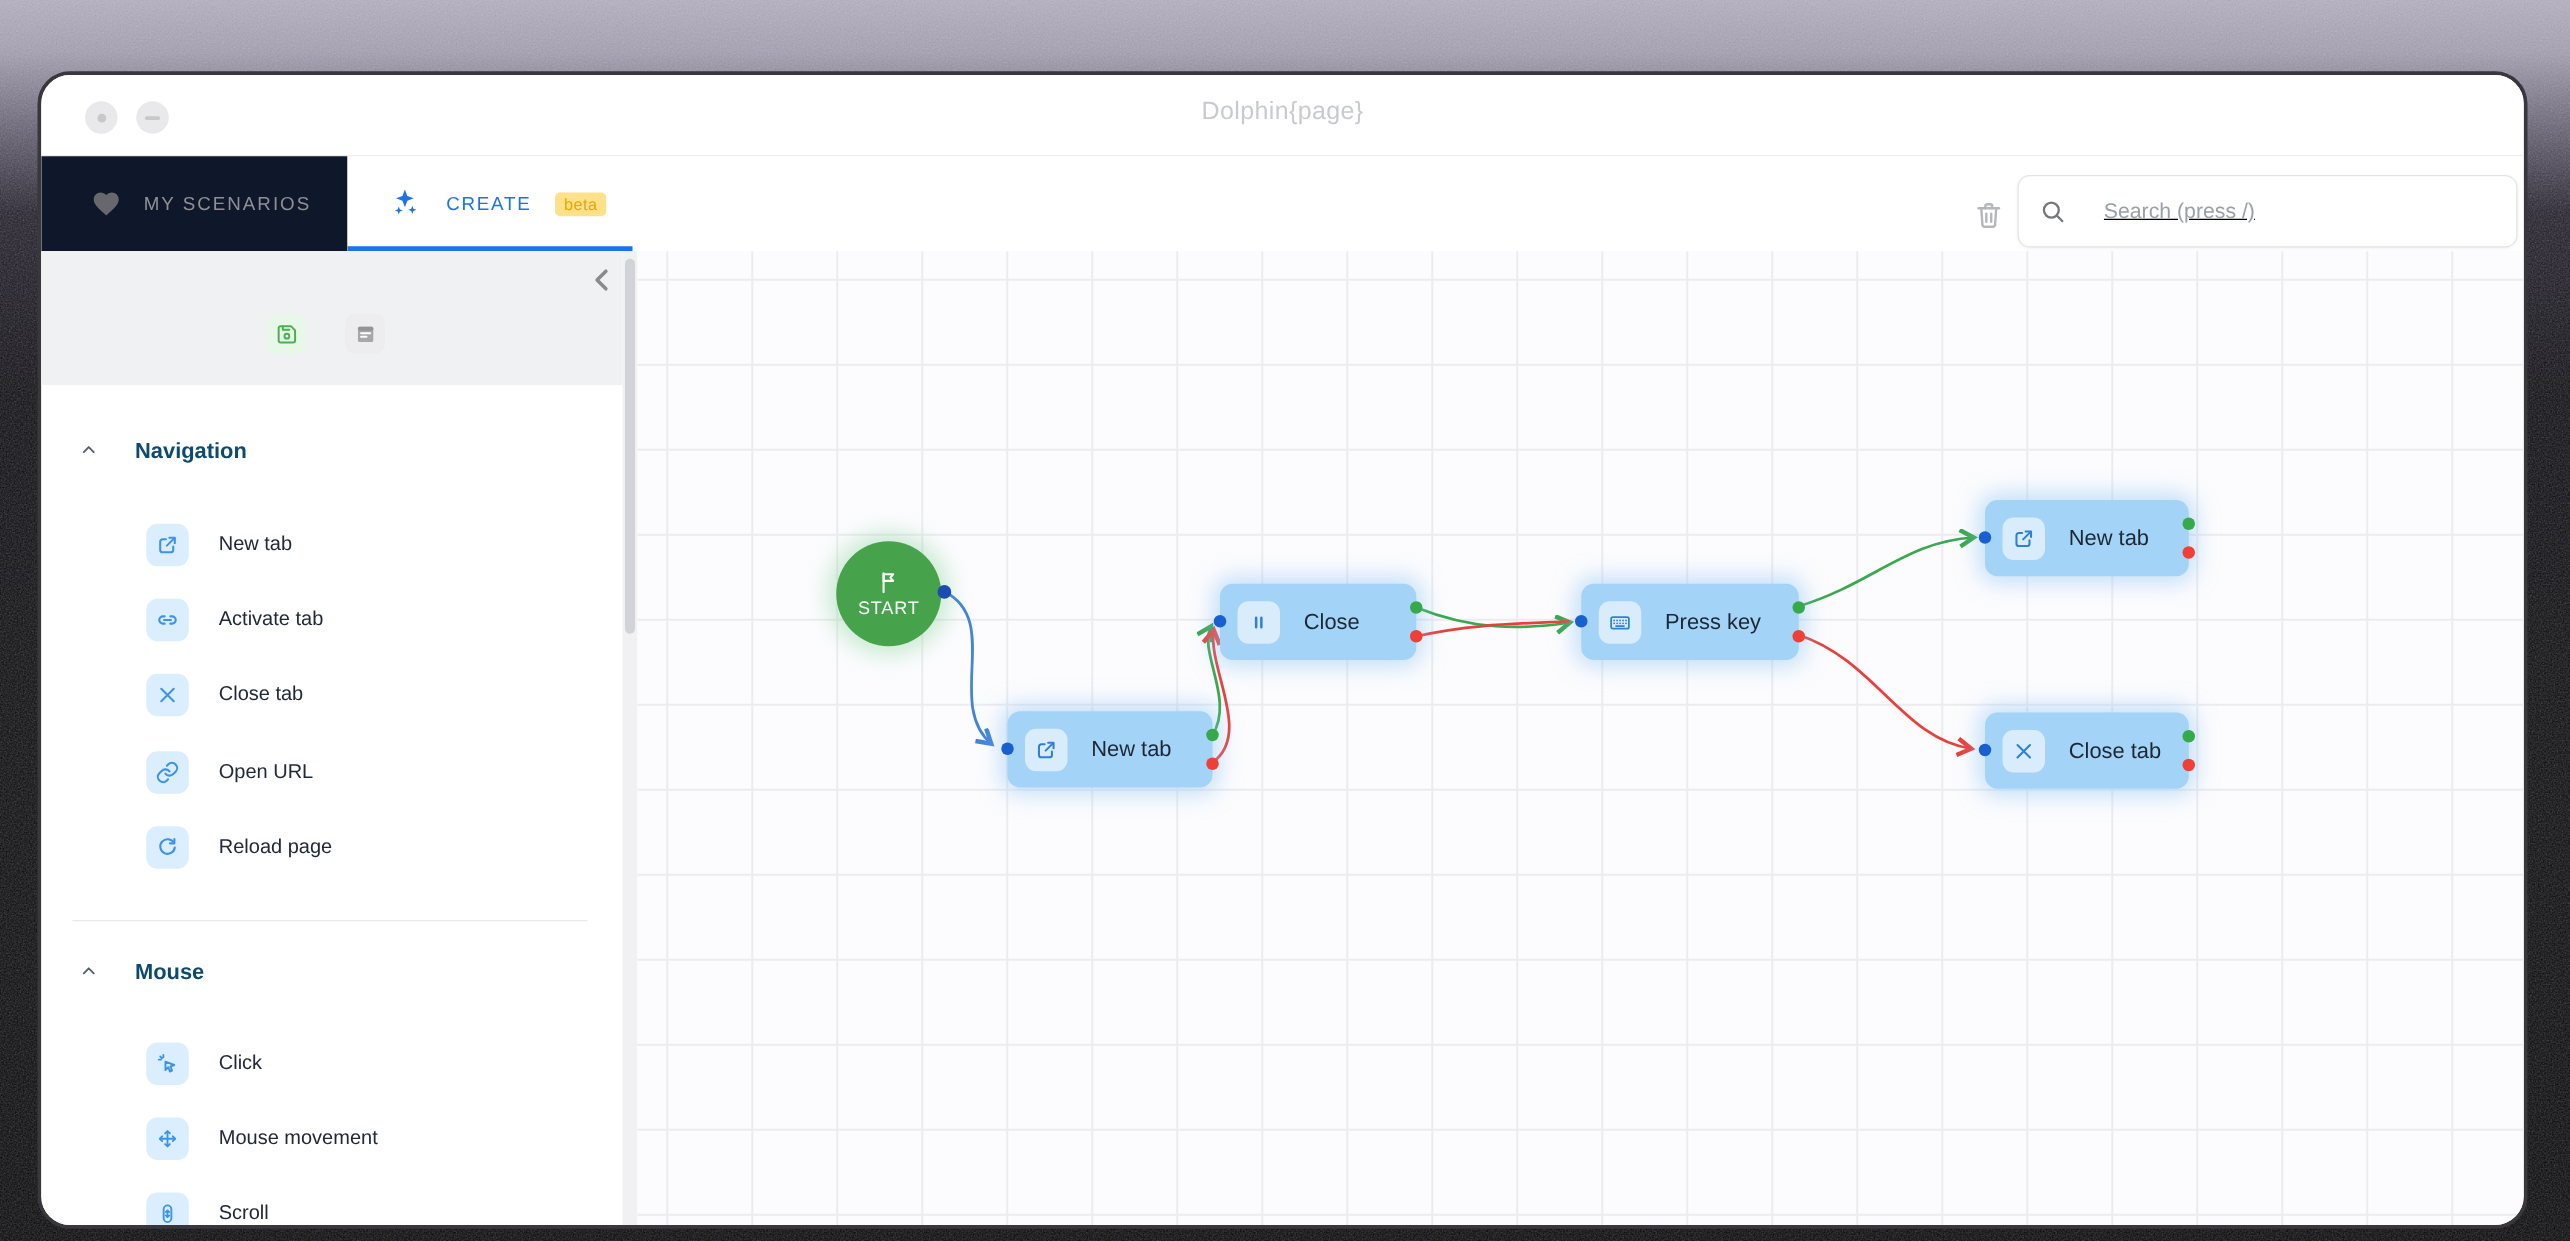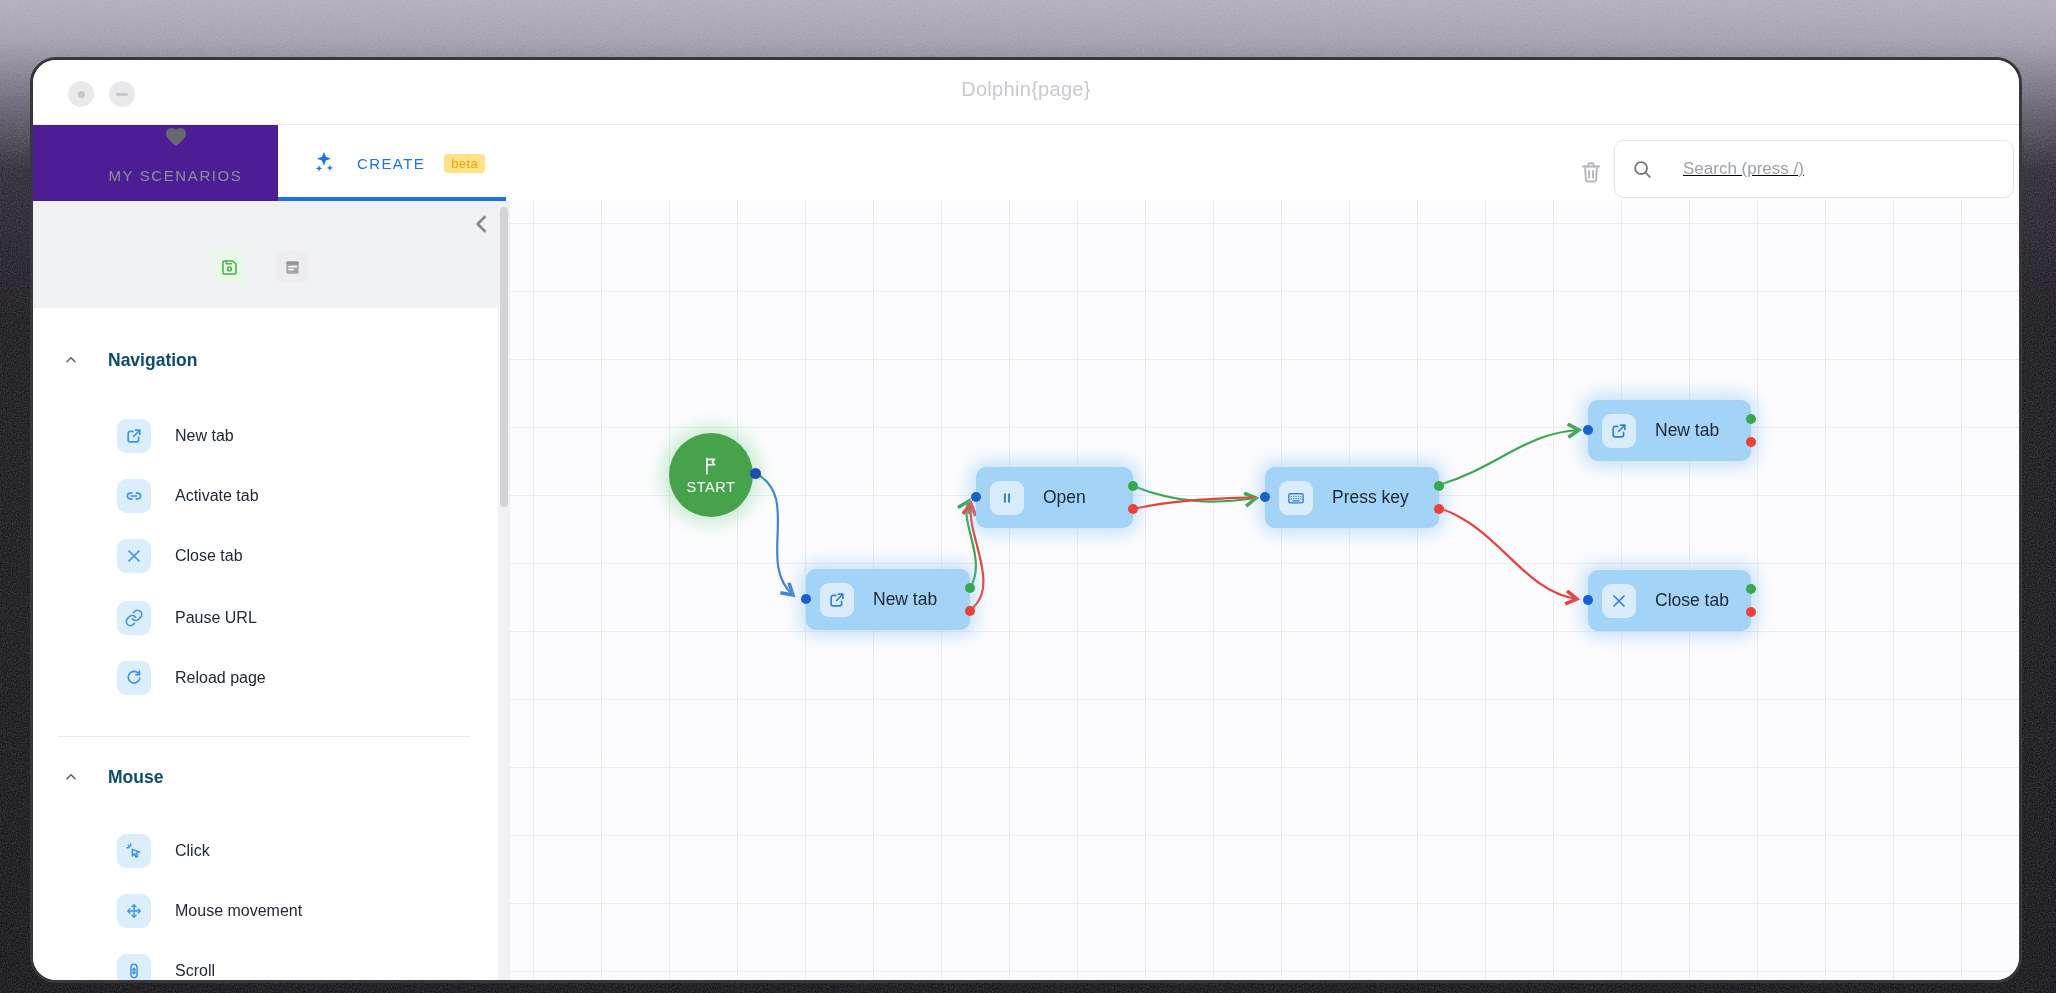--- a/index.html
+++ b/index.html
@@ -13,21 +13,21 @@
   
   .titlebar{position:absolute;left:0;top:0;right:0;height:64px;background:#fff;border-bottom:1px solid #ececf0;}
   .winbtn{position:absolute;top:21px;width:26px;height:26px;border-radius:50%;background:#e9e9eb;border:none;padding:0;cursor:pointer;}
   .winbtn.close{left:35px}.winbtn.min{left:76px}
   .winbtn .dot{display:block;width:7px;height:7px;border-radius:50%;background:#c7c7cc;margin:9.5px auto;}
   .winbtn .bar{display:block;width:12px;height:3px;border-radius:2px;background:#c7c7cc;margin:11.5px auto;}
   .apptitle{position:absolute;left:0;right:0;top:18px;text-align:center;font-size:20px;color:#c9cad1;letter-spacing:.3px;}
   
   .tabrow{position:absolute;left:0;top:65px;right:0;height:76px;background:#fff;}
   .tab{position:absolute;top:0;bottom:0;display:flex;align-items:center;cursor:pointer;}
-  .tab-mys{left:0;width:245px;background:#4c1d95;padding-left:40px;box-sizing:border-box;gap:18px;flex-direction:column;}
+  .tab-mys{left:0;width:245px;background:#0f172a;padding-left:40px;box-sizing:border-box;gap:18px;}
   .tab-mys .lbl{font-size:15px;letter-spacing:1.6px;color:#8e9095;}
   .tab-create{left:245px;width:250px;background:#fff;padding-left:34px;box-sizing:border-box;gap:19px;text-align:center;}
   .tab-create .lbl{font-size:15px;letter-spacing:1.4px;color:#1a73e8;font-weight:500;}
   .beta{background:#ffe18a;color:#e9a702;font-size:13px;font-weight:400;border-radius:4px;padding:2px 7px;letter-spacing:.4px;}
   .tab-underline{position:absolute;left:245px;bottom:0;width:228px;height:4px;background:#1a73e8;}
   .trash-btn{position:absolute;left:1544px;top:34px;width:28px;height:28px;color:#b6b7bc;background:none;border:none;padding:0;cursor:pointer;}
   .searchbox{position:absolute;left:1581px;top:15px;width:400px;height:58px;box-sizing:border-box;
     background:#fff;border:1px solid #e3e4e8;border-radius:10px;box-shadow:0 1px 3px rgba(0,0,0,.05);
     display:flex;align-items:center;padding-left:16px;gap:28px;text-decoration:underline;}
   .searchbox svg{color:#75777d;flex:0 0 auto;}
@@ -289,21 +289,21 @@
             </svg>
           </span>
         <span class="lbl">Close tab</span>
       </div>
       <div class="side-item" style="top:397px">
         <span class="ichip">
             <svg width="20" height="20">
               <use href="#i-chain"></use>
             </svg>
           </span>
-        <span class="lbl">Pause URL</span>
+        <span class="lbl">Open URL</span>
       </div>
       <div class="side-item" style="top:457px">
         <span class="ichip">
             <svg width="20" height="20">
               <use href="#i-reload"></use>
             </svg>
           </span>
         <span class="lbl">Reload page</span>
       </div>
 
@@ -386,21 +386,21 @@
         <span class="port port-ok"></span>
         <span class="port port-err"></span>
       </div>
 
       <div class="flow-node" style="left:466px;top:266px;width:157px">
         <span class="nchip">
             <svg width="20" height="20">
               <use href="#i-pause"></use>
             </svg>
           </span>
-        <span class="nlbl">Open</span>
+        <span class="nlbl">Close</span>
         <span class="port port-in"></span>
         <span class="port port-ok"></span>
         <span class="port port-err"></span>
       </div>
 
       <div class="flow-node" style="left:755px;top:266px;width:174px">
         <span class="nchip">
             <svg width="20" height="20">
               <use href="#i-keyboard"></use>
             </svg>

